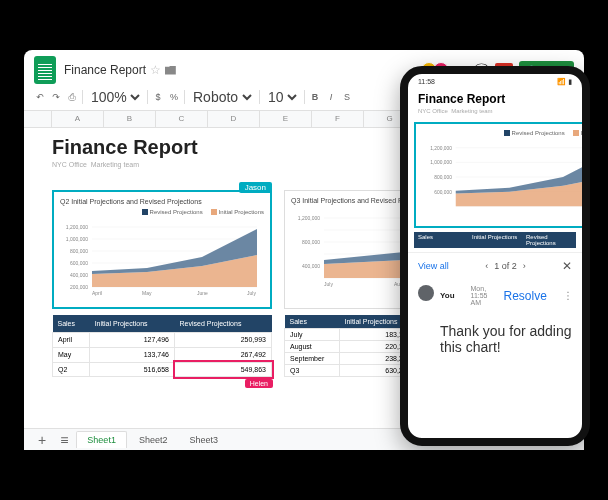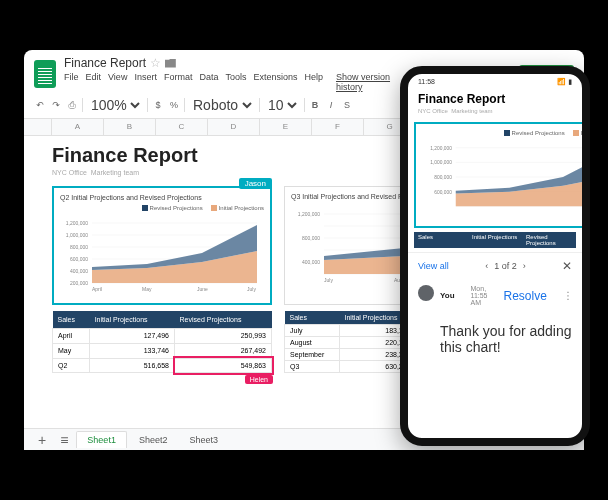--- a/index.html
+++ b/index.html
@@ -27,21 +27,21 @@
 .toolbar .sep { width: 1px; height: 14px; background: #ddd; }
 .toolbar select { border: none; font-size: 14px; color: #444; background: transparent; }
 .tb-btn { width: 12px; height: 14px; display: flex; align-items: center; justify-content: center; cursor: pointer; }
 .content { position: relative; height: calc(100% - 80px); overflow: hidden; }
 .col-headers { display: flex; font-size: 8px; color: #888; background: #f8f9fa; border-bottom: 1px solid #e0e0e0; }
 .corner { width: 28px; height: 16px; border-right: 1px solid #e0e0e0; }
 .col-h { width: 52px; text-align: center; border-right: 1px solid #e0e0e0; line-height: 16px; }
 .canvas { padding: 8px 28px; }
 .big-title { font-size: 20px; font-weight: 700; color: #222; }
 .subtitle { font-size: 7px; color: #aaa; margin-top: 2px; }
-.charts-row { display: flex; gap: 12px; margin-top: 10px; }
+.charts-row { display: flex; gap: 12px; margin-top: 22px; }
 .chart-box { width: 220px; background: #fff; border: 1px solid #ddd; padding: 6px; position: relative; }
 .chart-box.sel { border: 2px solid #00acc1; }
 .chart-title { font-size: 7px; color: #444; margin-bottom: 4px; }
 .legend-row { display: flex; gap: 8px; justify-content: flex-end; font-size: 6px; color: #666; margin-bottom: 2px; }
 .legend-row span::before { content: ''; display: inline-block; width: 6px; height: 6px; margin-right: 2px; vertical-align: middle; }
 .legend-row .l-rev::before { background: #224466; }
 .legend-row .l-init::before { background: #e8a87c; }
 .chart-svg { width: 100%; height: 80px; }
 .axis-lbl { font-size: 5px; fill: #888; }
 .chart-cursor-tag { position: absolute; top: -10px; right: -2px; background: #00acc1; color: #fff; font-size: 8px; padding: 1px 6px; border-radius: 2px; }
@@ -86,32 +86,20 @@
 <body>
 
 <div class="frame">
   <div class="titlebar">
     <div class="sheets-logo"></div>
     <div class="title-col">
       <div class="doc-title-row">
         <span>Finance Report</span>
         <span class="star">☆</span>
         <span class="folder-icon"></span>
-      </div>
-      <div class="menus">
-        <span>File</span>
-        <span>Edit</span>
-        <span>View</span>
-        <span>Insert</span>
-        <span>Format</span>
-        <span>Data</span>
-        <span>Tools</span>
-        <span>Extensions</span>
-        <span>Help</span>
-        <span class="show-version">Show version history</span>
       </div>
     </div>
     <div class="title-right">
       <div class="avatar-stack">
         <div class="av av1"></div>
         <div class="av av2"></div>
       </div>
       <span class="tb-icon">⟲</span>
       <span class="tb-icon">💬</span>
       <span class="meet-icon"></span>

